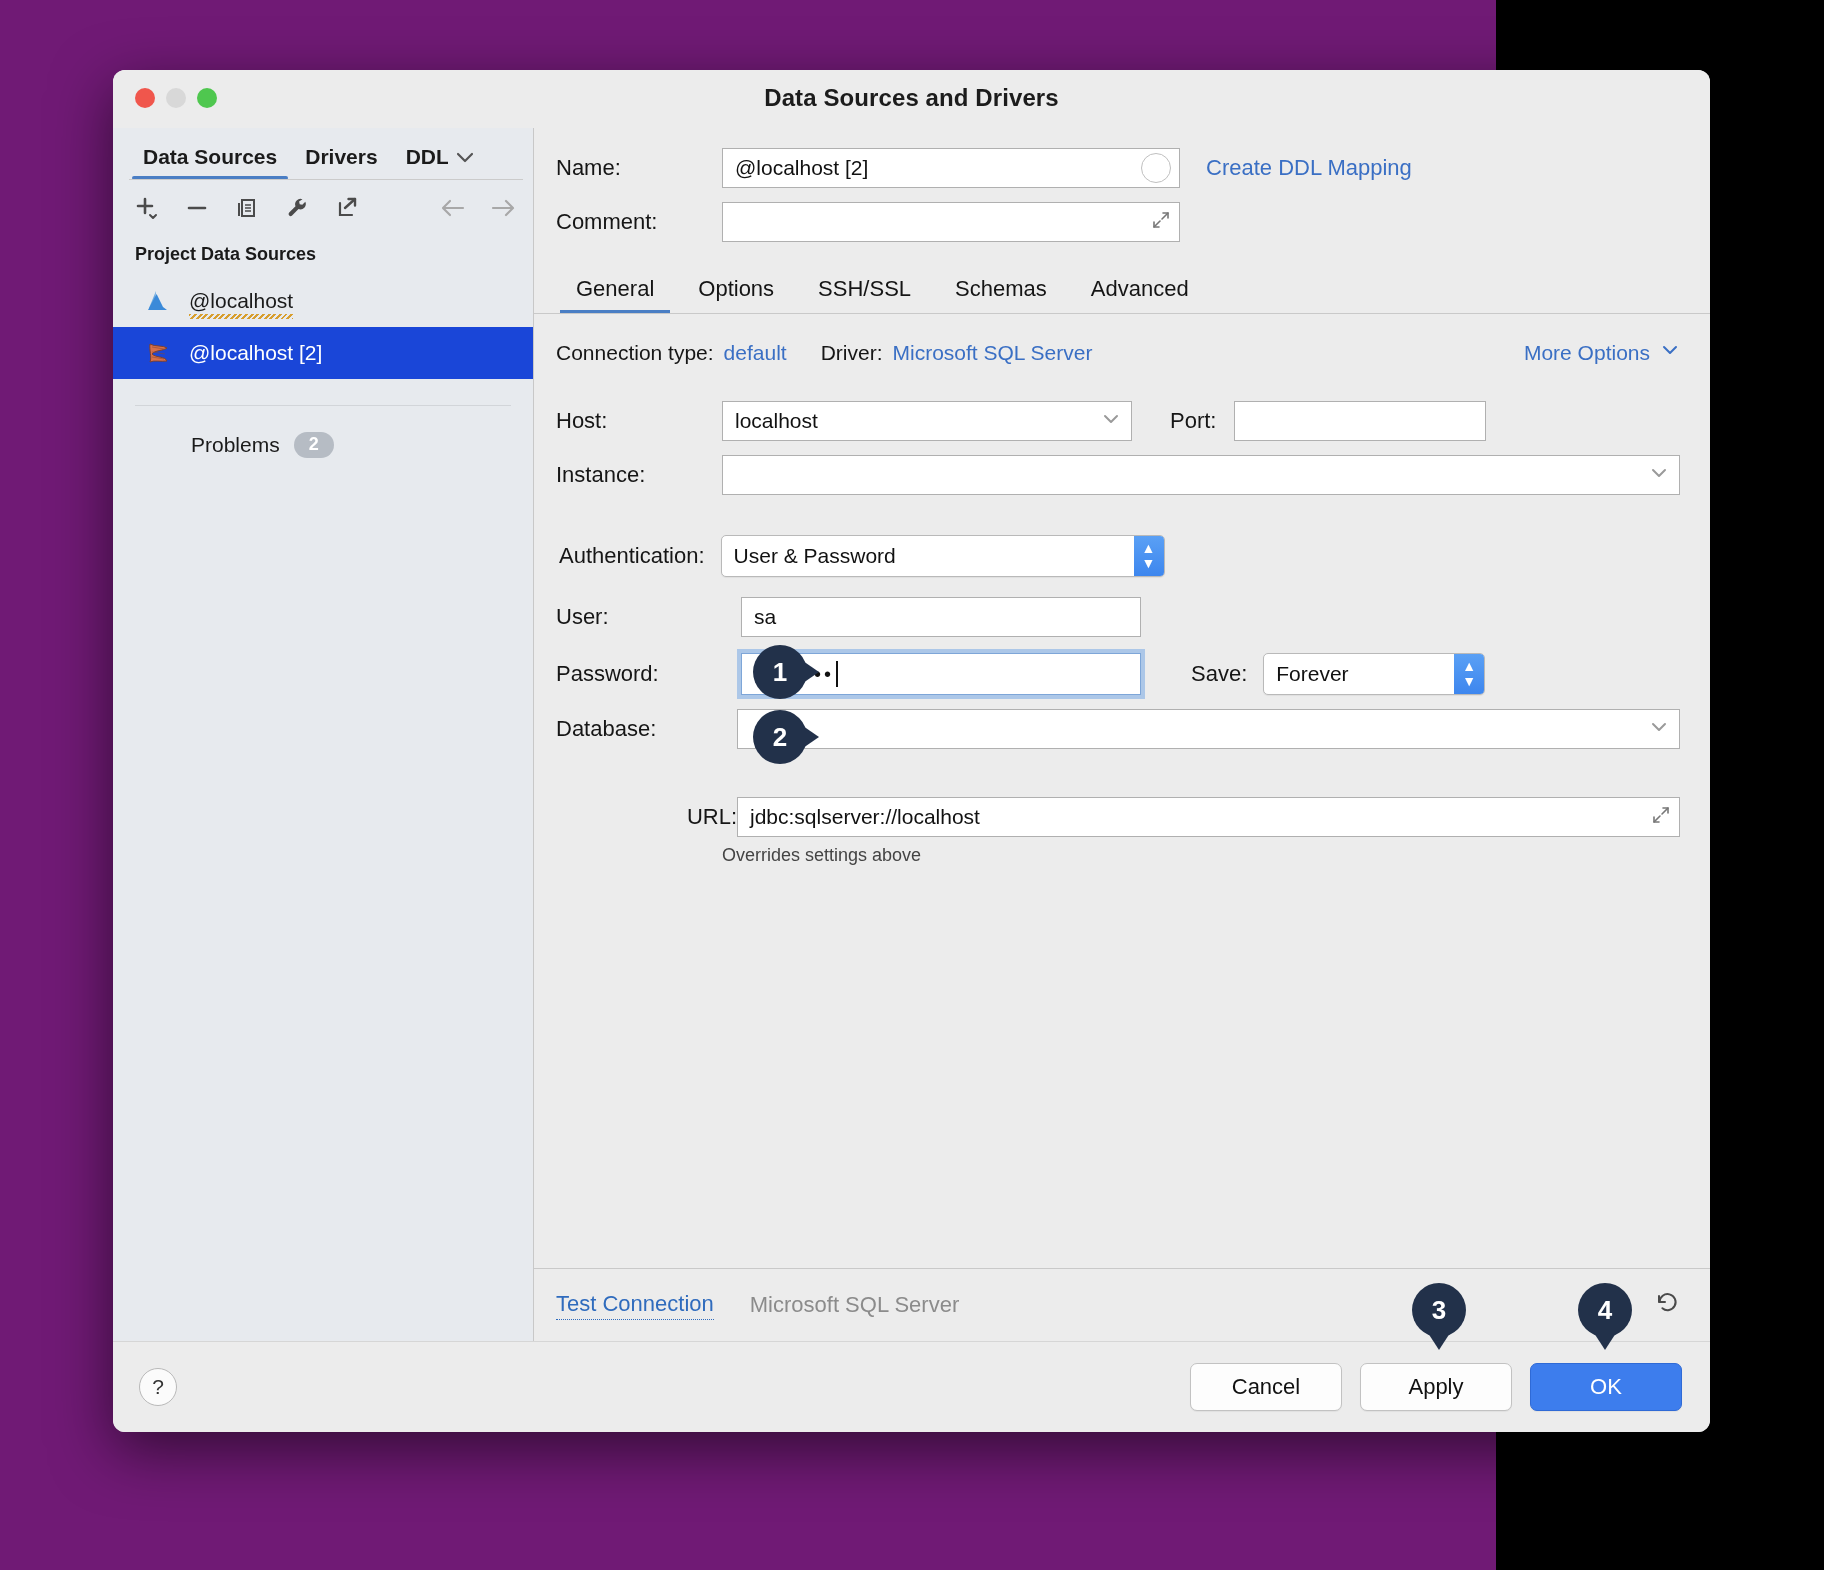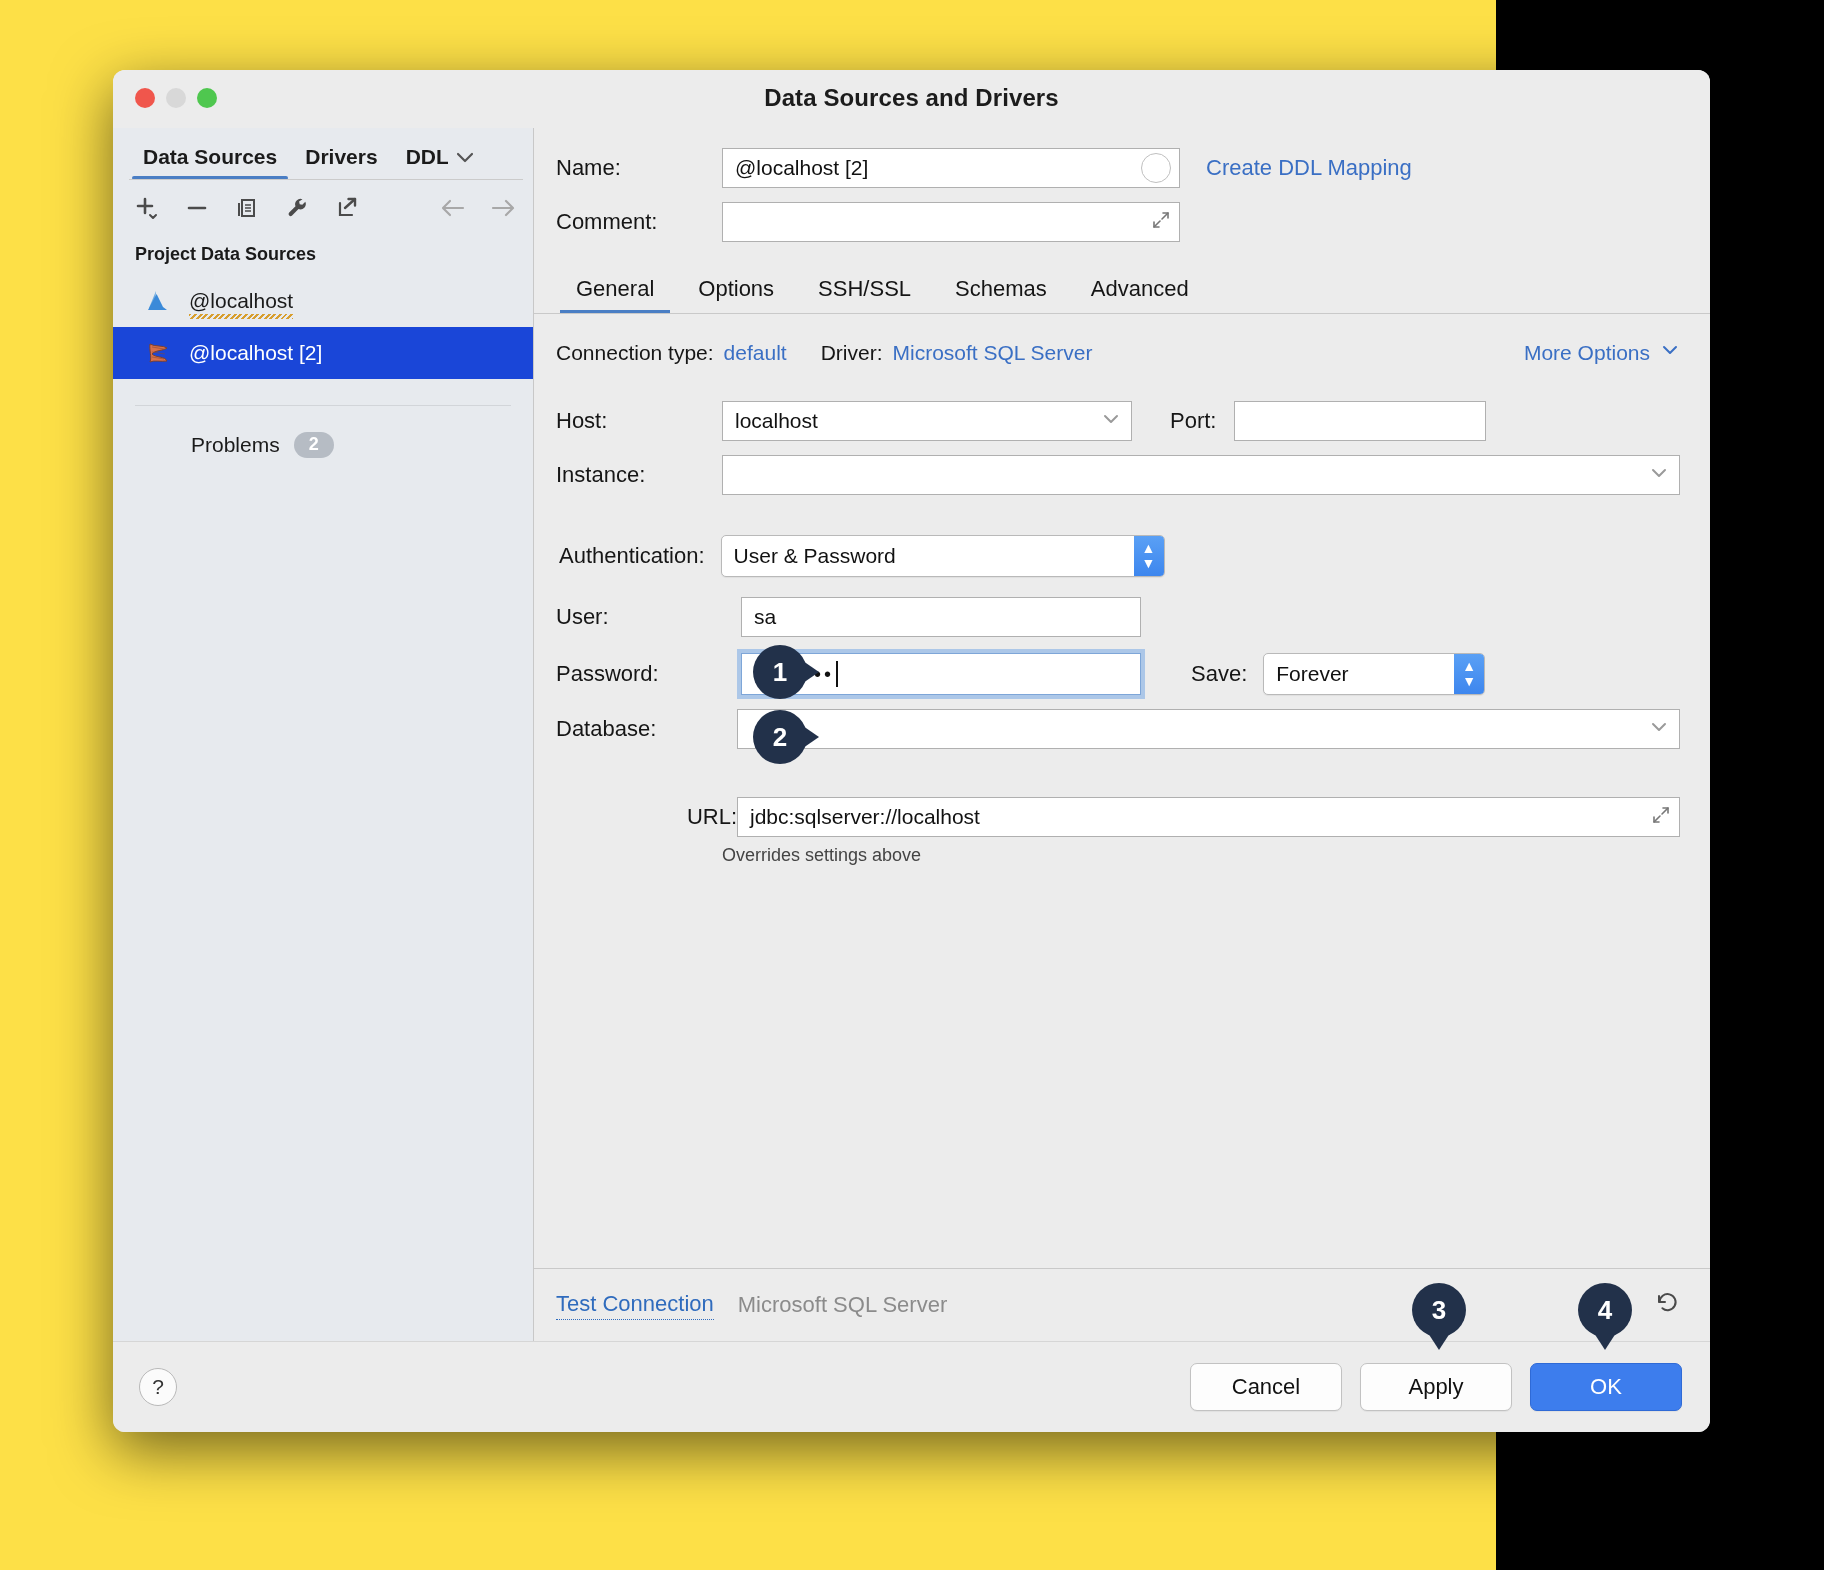--- a/index.html
+++ b/index.html
@@ -9,21 +9,21 @@
     width: 1824px;
     height: 1570px;
     overflow: hidden;
     font-family: "Liberation Sans", sans-serif;
   }
 
   #stage {
     position: relative;
     width: 1496px;
     height: 1570px;
-    background: #fde047;
+    background: #701a75;
   }
 
   
   #window {
     position: absolute;
     left: 113px;
     top: 70px;
     width: 1597px;
     height: 1362px;
     background: #ececec;
@@ -383,21 +383,21 @@
   }
 
   
   #testbar {
     height: 72px;
     flex: 0 0 72px;
     border-top: 1px solid #c9c9c9;
     display: flex;
     align-items: center;
     padding: 0 28px 0 22px;
-    gap: 24px;
+    gap: 36px;
   }
   #test-connection {
     font-size: 22px;
     color: #2f6bbd;
     border-bottom: 1px dotted #2f6bbd;
     padding-bottom: 2px;
   }
   #driver-note { font-size: 22px; color: #8b8b8b; }
   #revert-icon { margin-left: auto; color: #4a4a4a; font-size: 24px; }
 

